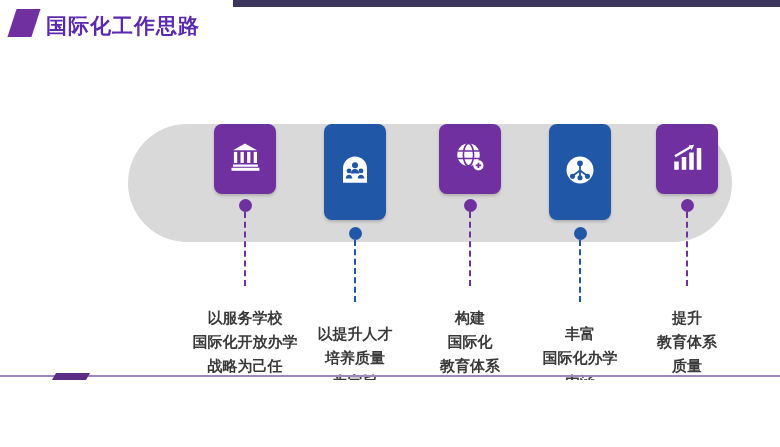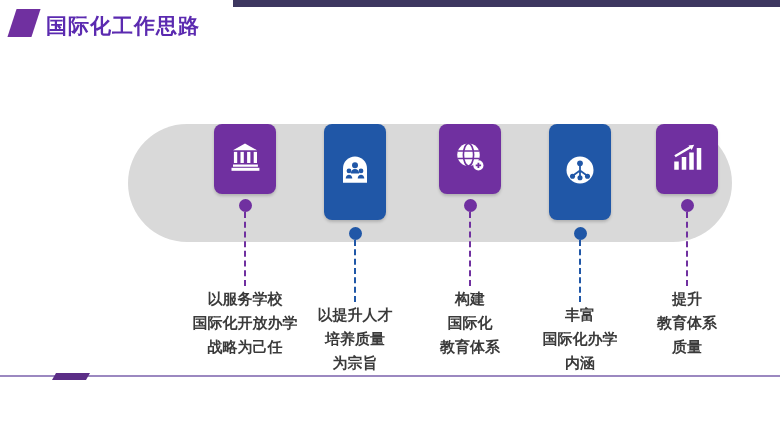--- a/index.html
+++ b/index.html
@@ -65,21 +65,21 @@
     background:var(--c);
   }
   .step.purple .dot{margin-top:5px;}
   .step.blue .dot{margin-top:7px;}
   .connector{
     width:0;border-left:2px dashed var(--c);
   }
   .step.purple .connector{height:74px;}
   .step.blue .connector{height:62px;}
   .step-text{
-    margin-top:1px;
+    margin-top:20px;
     font-size:15px;font-weight:bold;color:#3a3a3a;
     line-height:1.6;text-align:center;
     white-space:pre-line;
   }
   .s1{left:180px;} .s2{left:290px;} .s3{left:405px;} .s4{left:515px;} .s5{left:622px;}
 </style>
 </head>
 <body>
 
 <div class="slide">

